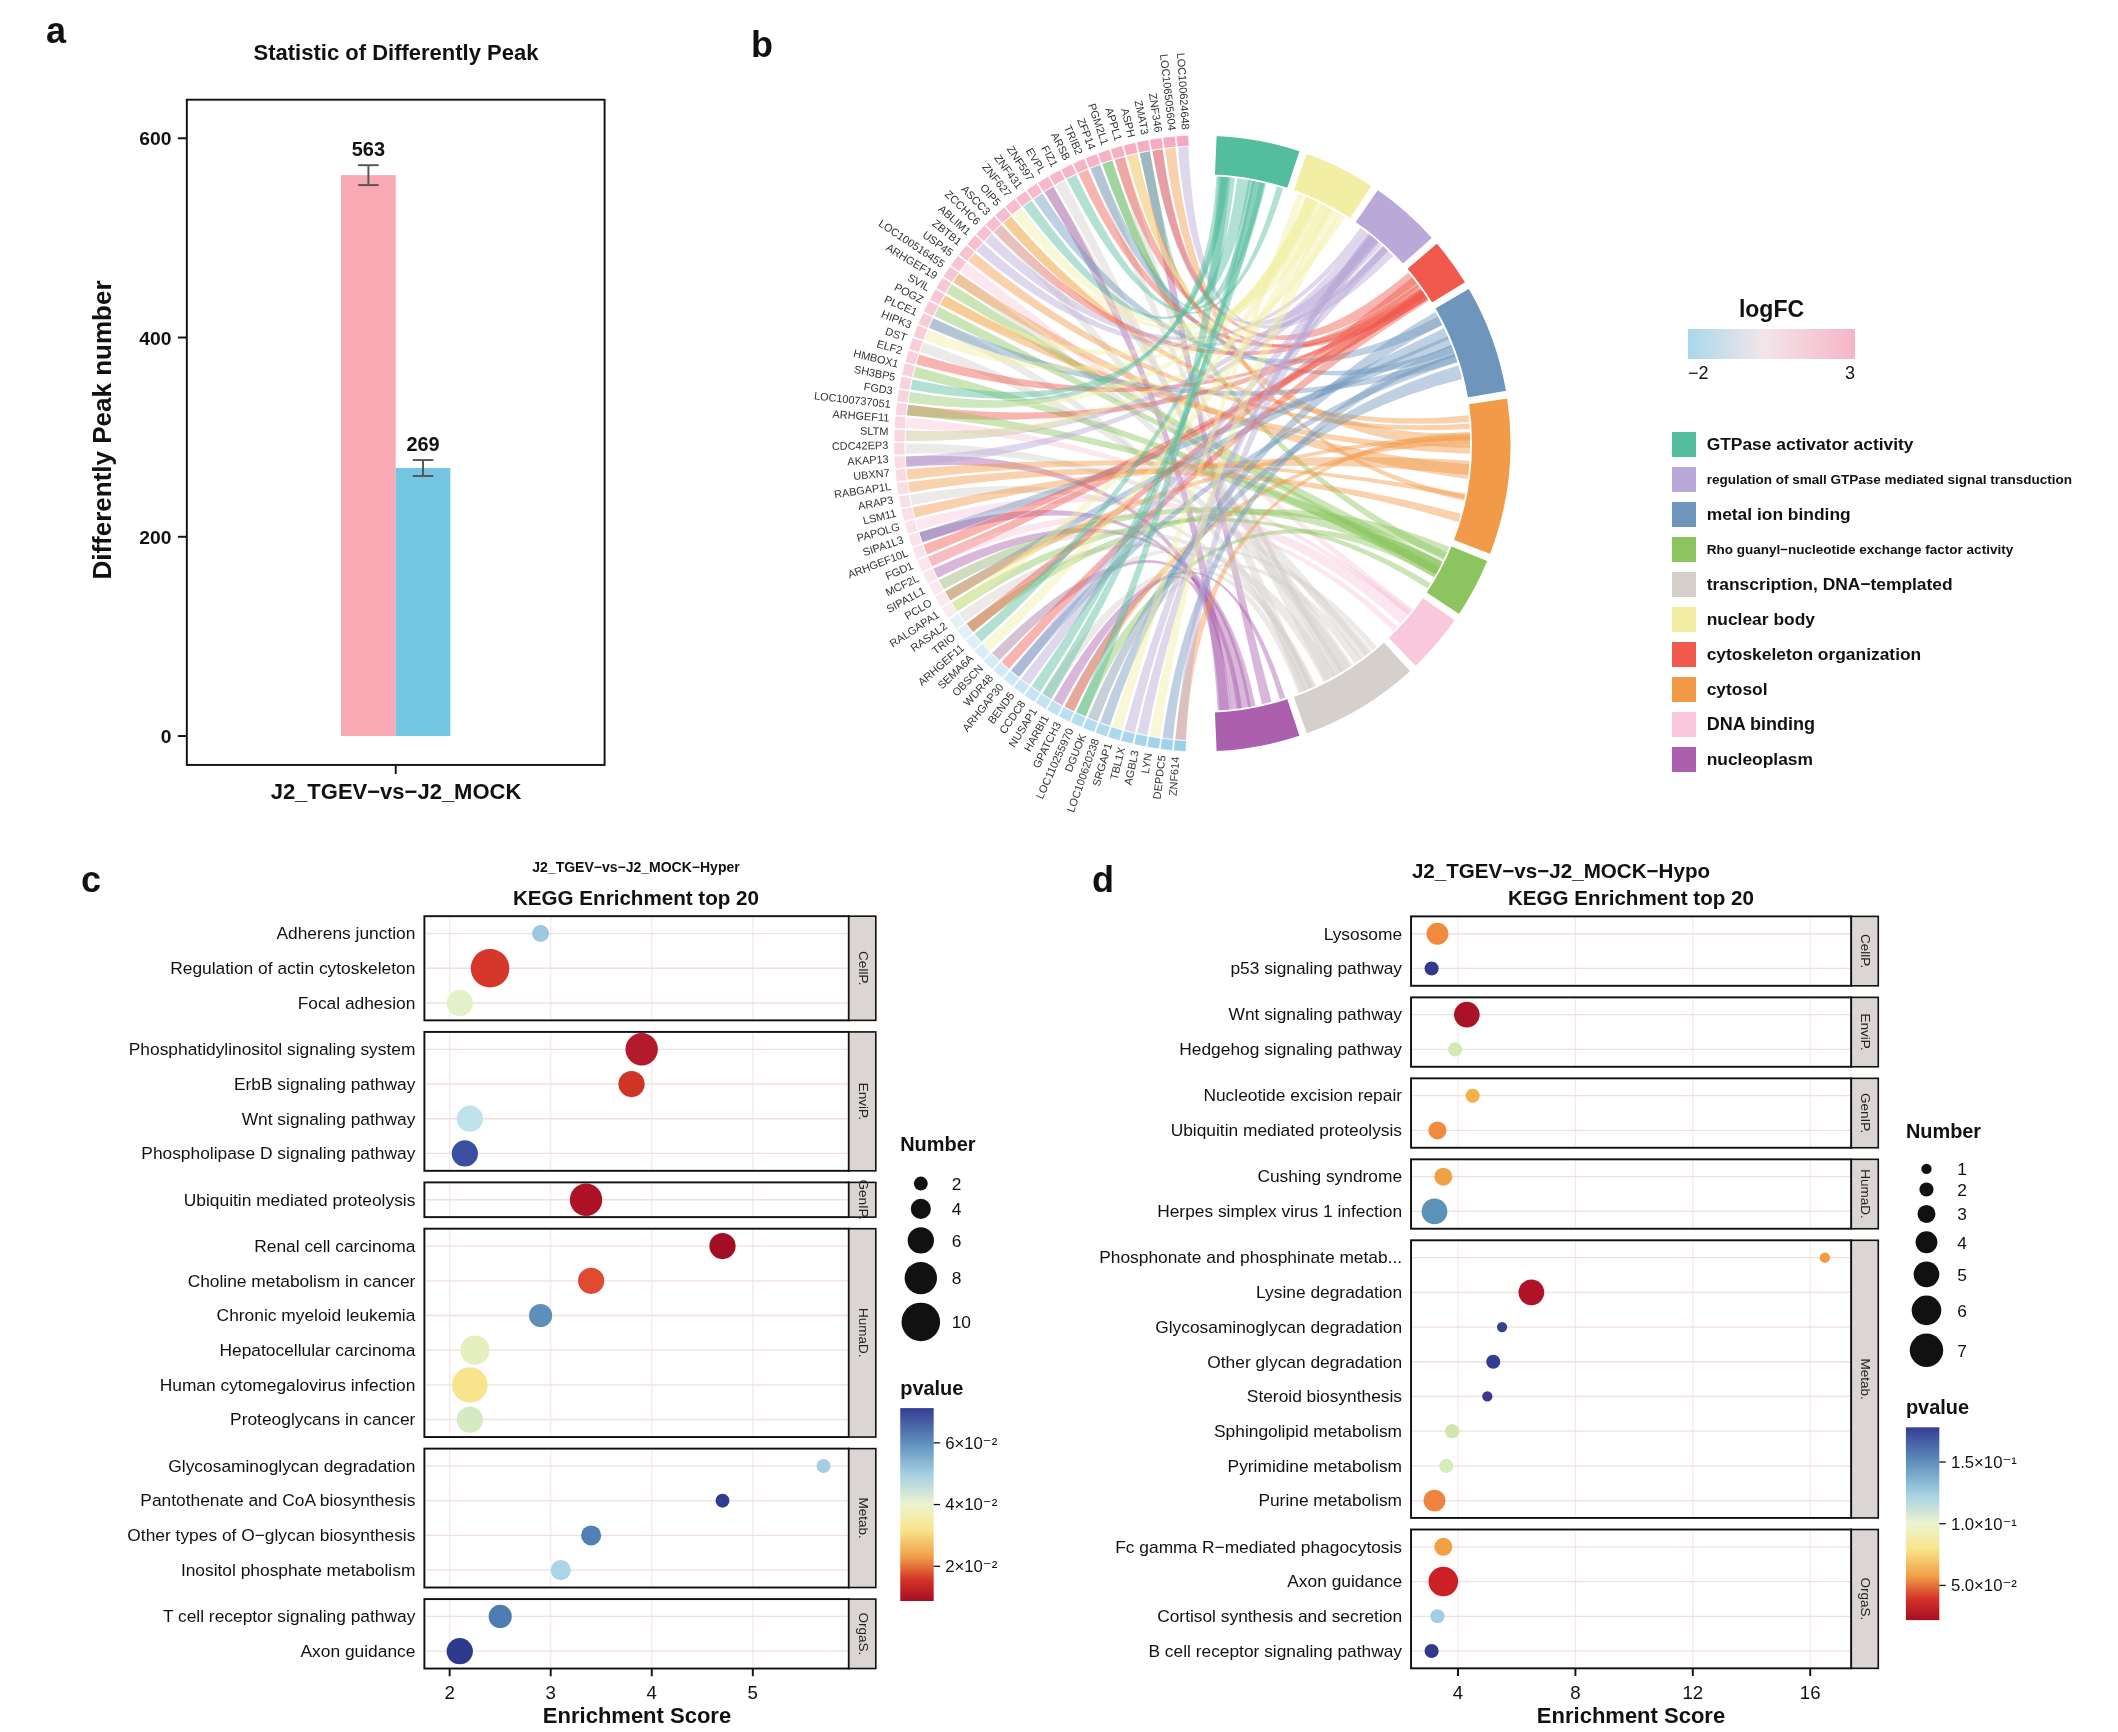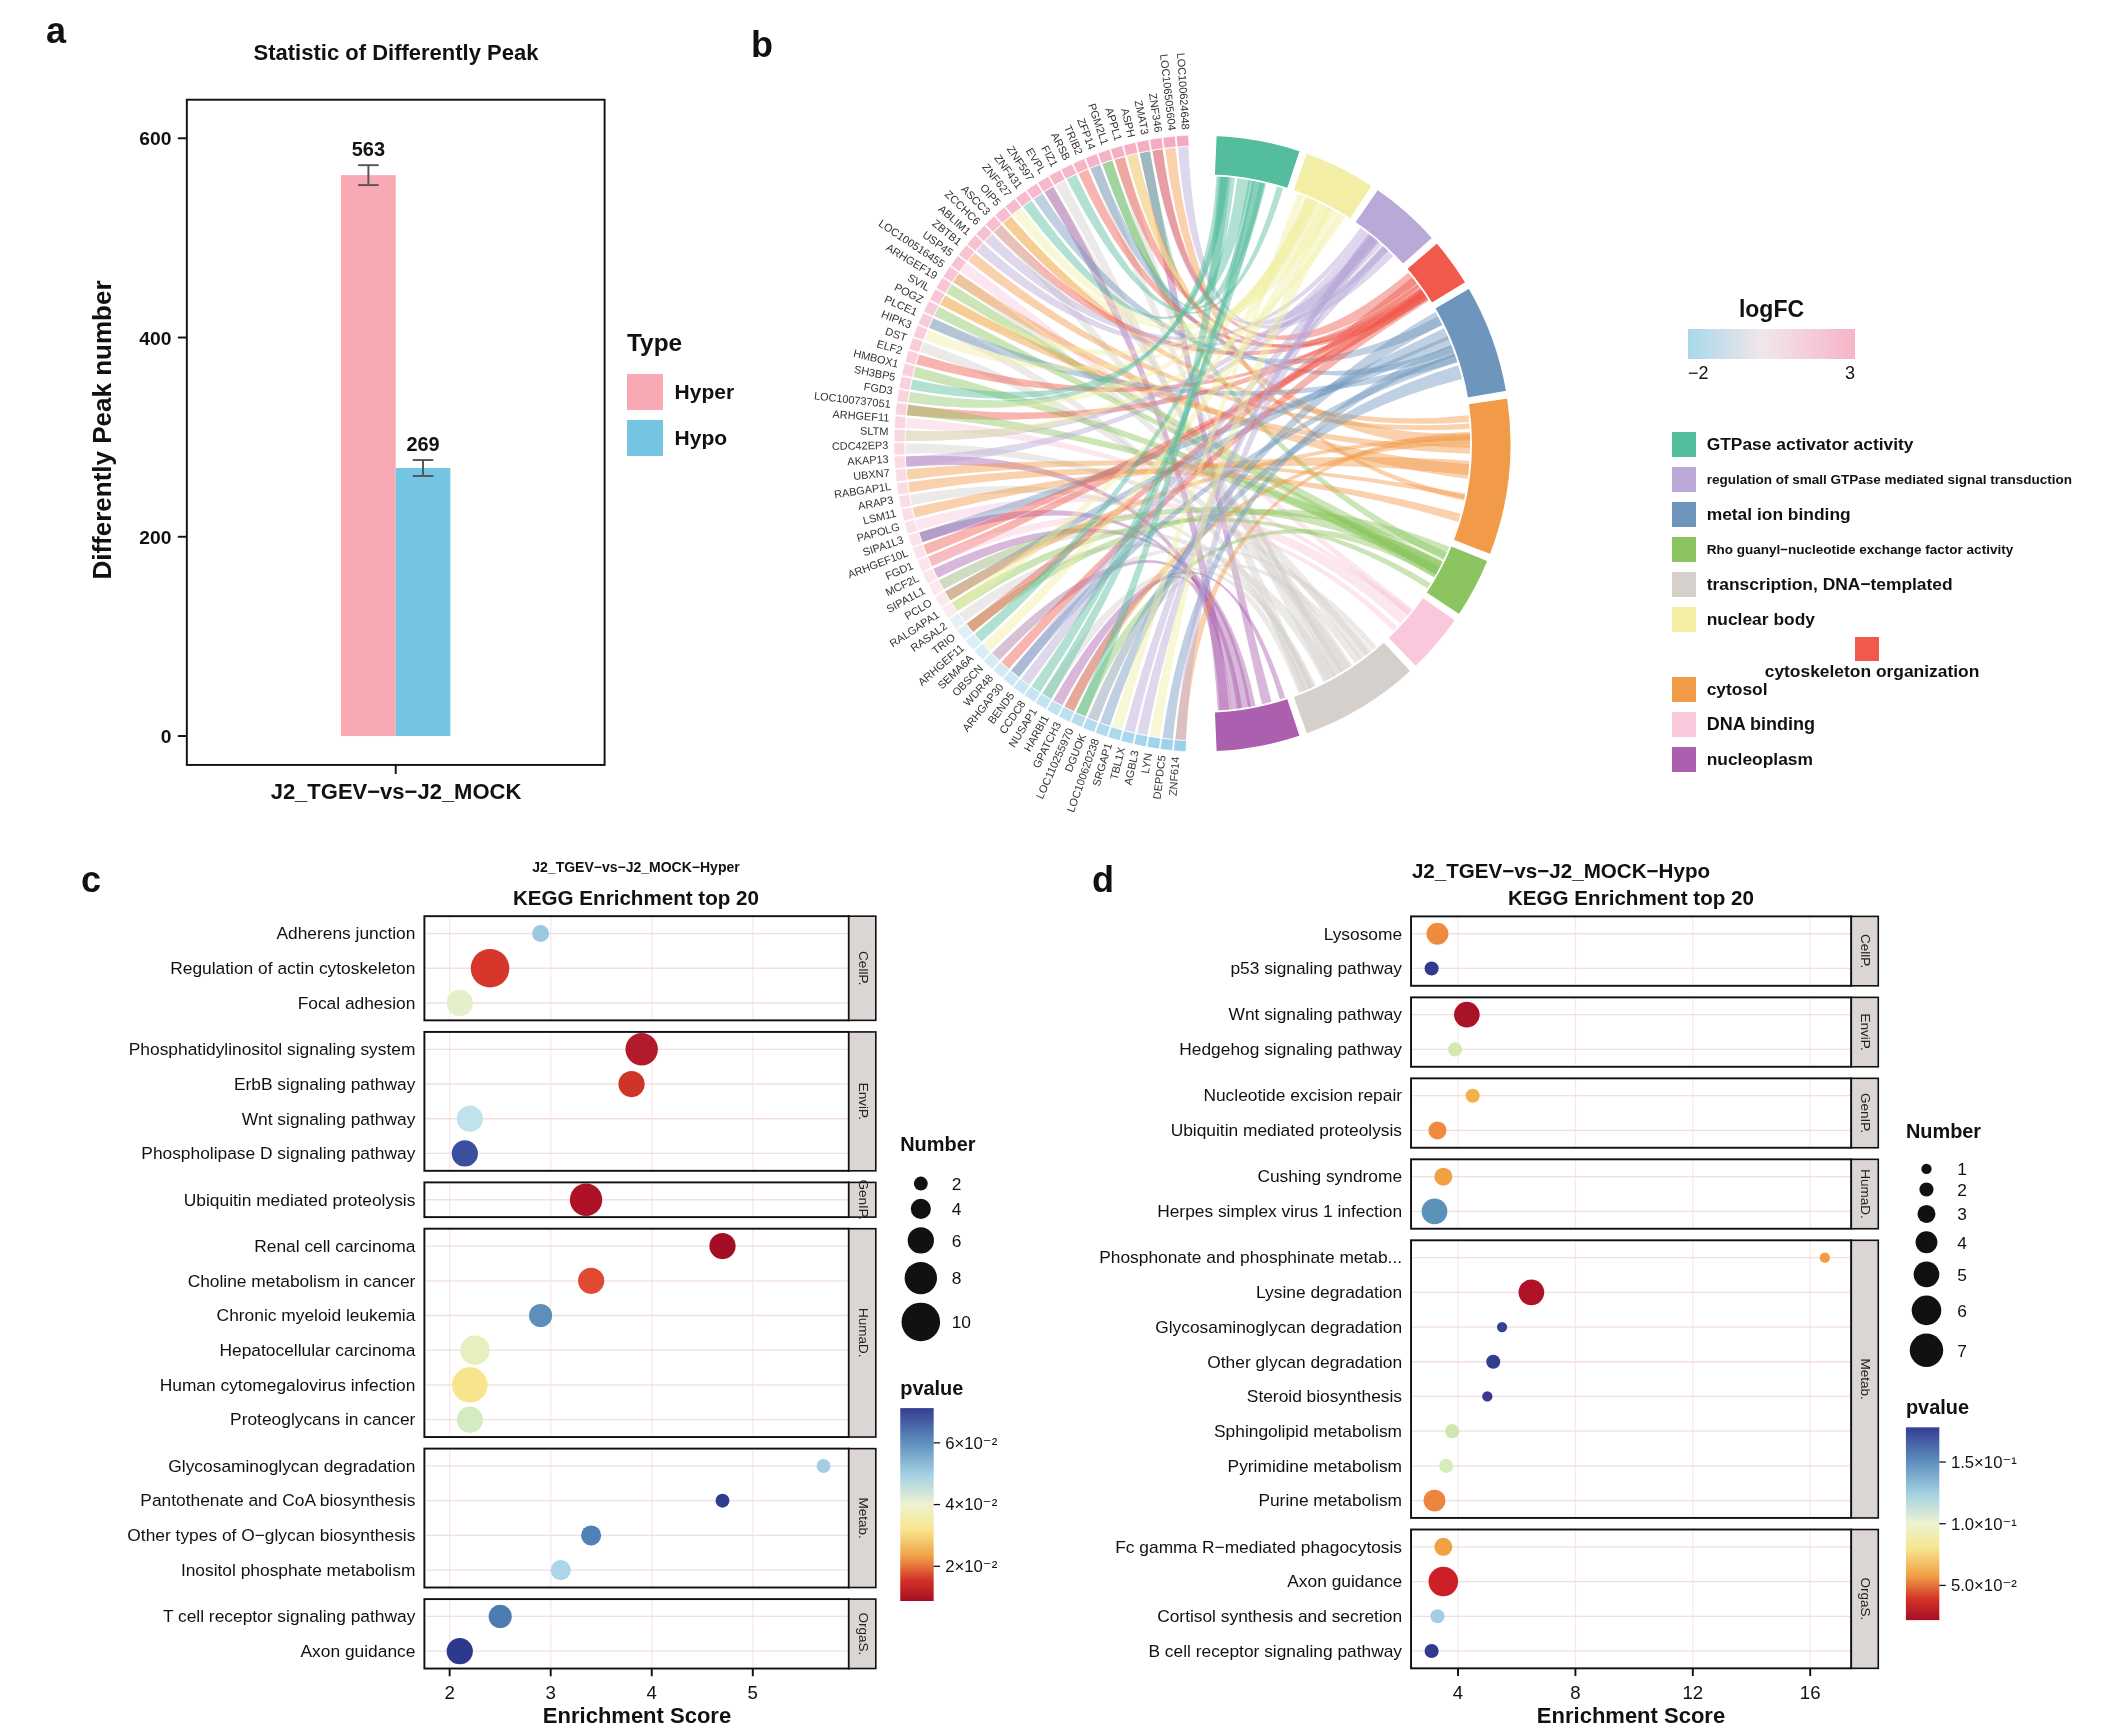--- a/index.html
+++ b/index.html
@@ -43,33 +43,20 @@
       <line x1="512.5" y1="226.85000000000002" x2="512.5" y2="257.85" stroke="#555" stroke-width="3"></line>
       <line x1="496.5" y1="226.85000000000002" x2="528.5" y2="226.85000000000002" stroke="#555" stroke-width="3"></line>
       <line x1="496.5" y1="257.85" x2="528.5" y2="257.85" stroke="#555" stroke-width="3"></line>
       <text x="512.5" y="212.85000000000002" fill="#111" text-anchor="middle" font-size="31" font-weight="bold">563</text>
       <rect x="555" y="698.05" width="85" height="416.95000000000005" fill="#73C5E1"></rect>
       <line x1="597.5" y1="685.65" x2="597.5" y2="710.4499999999999" stroke="#555" stroke-width="3"></line>
       <line x1="581.5" y1="685.65" x2="613.5" y2="685.65" stroke="#555" stroke-width="3"></line>
       <line x1="581.5" y1="710.4499999999999" x2="613.5" y2="710.4499999999999" stroke="#555" stroke-width="3"></line>
       <text x="597.5" y="671.65" fill="#111" text-anchor="middle" font-size="31" font-weight="bold">269</text>
     </svg>
-  <div class="abs" style="left:627px;top:329px;">
-    <div class="legend-title" style="font-size:24.4px;margin-bottom:16.7px;">Type</div>
-    <div id="legend-a-items">
-        <div class="legend-item" style="margin-bottom: 10.3px;">
-          <span style="width: 36px; height: 36px; background: rgb(249, 169, 180); display: inline-block; margin-right: 11.6px;"></span>
-          <span style="font-size: 21px; font-weight: bold;">Hyper</span>
-        </div>
-        <div class="legend-item" style="margin-bottom: 10.3px;">
-          <span style="width: 36px; height: 36px; background: rgb(115, 197, 225); display: inline-block; margin-right: 11.6px;"></span>
-          <span style="font-size: 21px; font-weight: bold;">Hypo</span>
-        </div>
-      </div>
-  </div>
 
   <svg id="svg-b" style="left:759px;top:16px;" width="900" height="855" viewBox="0 0 1400 1330">
       <g>
         <path d="M651.8,204.6 A462,462 0 0 1 667.9,203.5 Q690,665 971.6,358.8 A416,416 0 0 1 986.7,373.4 Q690,665 651.8,204.6 Z" fill="#B9A8D8" fill-opacity="0.45"></path>
         <path d="M631.8,206.7 A462,462 0 0 1 647.8,204.9 Q690,665 1098.2,745.0 A416,416 0 0 1 1096.4,753.7 Q690,665 631.8,206.7 Z" fill="#F19A47" fill-opacity="0.45"></path>
         <path d="M611.9,209.6 A462,462 0 0 1 627.8,207.2 Q690,665 951.8,341.7 A416,416 0 0 1 968.9,356.4 Q690,665 611.9,209.6 Z" fill="#B9A8D8" fill-opacity="0.45"></path>
         <path d="M611.9,209.6 A462,462 0 0 1 627.8,207.2 Q690,665 1010.2,399.4 A416,416 0 0 1 1023.4,416.2 Q690,665 611.9,209.6 Z" fill="#F0594C" fill-opacity="0.45"></path>
         <path d="M592.2,213.5 A462,462 0 0 1 608.0,210.3 Q690,665 797.3,1066.9 A416,416 0 0 1 782.4,1070.6 Q690,665 592.2,213.5 Z" fill="#AB5FAE" fill-opacity="0.45"></path>
         <path d="M592.2,213.5 A462,462 0 0 1 608.0,210.3 Q690,665 718.0,249.9 A416,416 0 0 1 740.4,252.1 Q690,665 592.2,213.5 Z" fill="#54BD9E" fill-opacity="0.45"></path>
         <path d="M572.6,218.2 A462,462 0 0 1 588.3,214.3 Q690,665 1105.7,649.0 A416,416 0 0 1 1105.9,671.8 Q690,665 572.6,218.2 Z" fill="#F19A47" fill-opacity="0.45"></path>
@@ -347,21 +334,21 @@
         <span class="go-label" style="font-size: 13.5px;">Rho guanyl−nucleotide exchange factor activity</span>
       </div>
       <div class="legend-item" style="height: 35px;">
         <span style="width: 24.4px; height: 24.4px; background: rgb(213, 208, 204); display: inline-block; margin-right: 10.3px; flex: 0 0 auto;"></span>
         <span class="go-label" style="font-size: 17.4px;">transcription, DNA−templated</span>
       </div>
       <div class="legend-item" style="height: 35px;">
         <span style="width: 24.4px; height: 24.4px; background: rgb(242, 239, 164); display: inline-block; margin-right: 10.3px; flex: 0 0 auto;"></span>
         <span class="go-label" style="font-size: 17.4px;">nuclear body</span>
       </div>
-      <div class="legend-item" style="height: 35px; flex-direction: column;">
+      <div class="legend-item" style="height: 35px;">
         <span style="width: 24.4px; height: 24.4px; background: rgb(240, 89, 76); display: inline-block; margin-right: 10.3px; flex: 0 0 auto;"></span>
         <span class="go-label" style="font-size: 17.4px;">cytoskeleton organization</span>
       </div>
       <div class="legend-item" style="height: 35px;">
         <span style="width: 24.4px; height: 24.4px; background: rgb(241, 154, 71); display: inline-block; margin-right: 10.3px; flex: 0 0 auto;"></span>
         <span class="go-label" style="font-size: 17.4px;">cytosol</span>
       </div>
       <div class="legend-item" style="height: 35px;">
         <span style="width: 24.4px; height: 24.4px; background: rgb(249, 200, 220); display: inline-block; margin-right: 10.3px; flex: 0 0 auto;"></span>
         <span class="go-label" style="font-size: 18px;">DNA binding</span>

